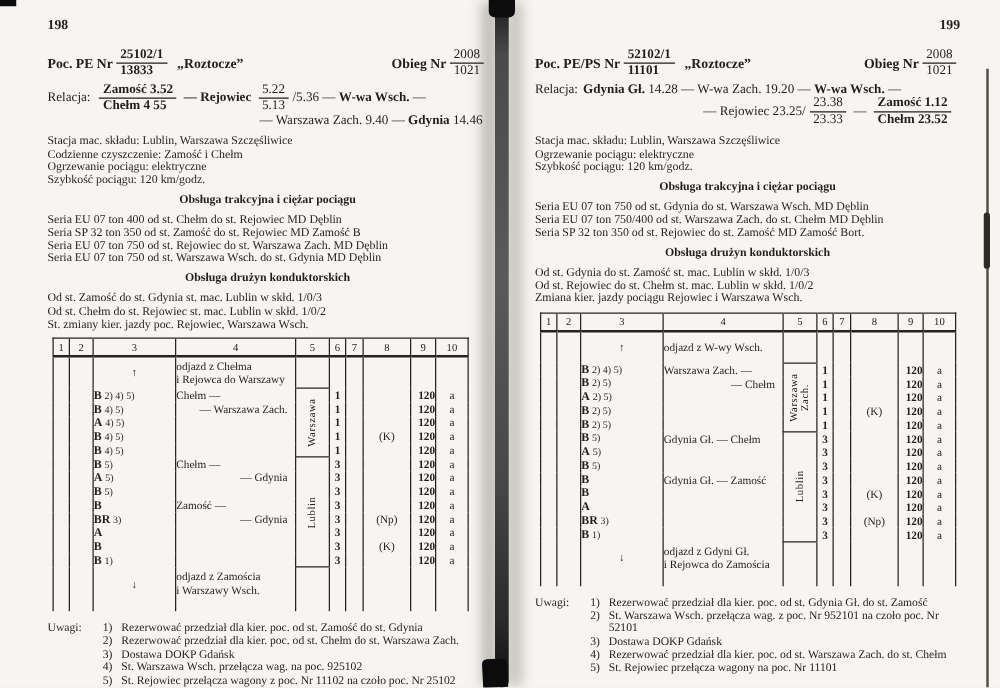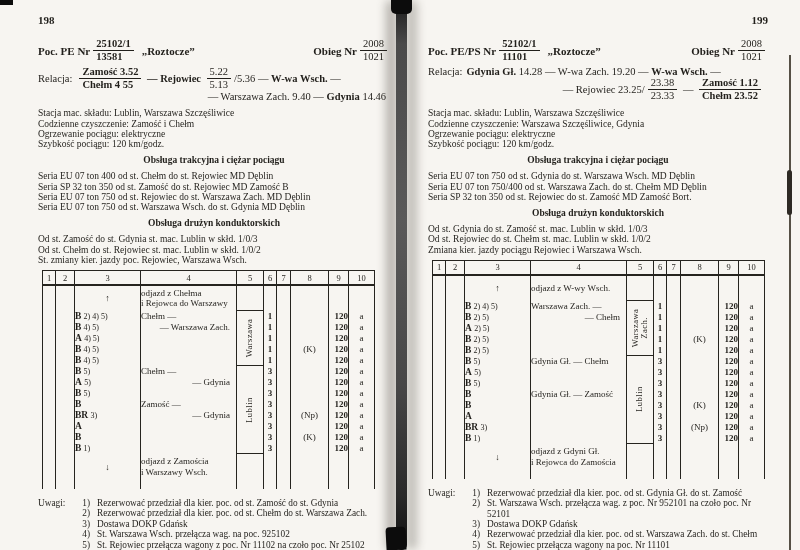--- a/index.html
+++ b/index.html
@@ -80,21 +80,21 @@
 
 <div class="canvas">
 
   <section class="page left">
     <div class="pagenum">198</div>
 
     <div class="poc-row">
       <span class="bold">Poc. PE Nr</span>
       <span class="frac bold">
         <span class="ftop">25102/1</span>
-        <span class="fbot">13581</span>
+        <span class="fbot">13833</span>
       </span>
       <span class="train-name bold">„Roztocze”</span>
       <span class="spacer"></span>
       <span class="bold">Obieg Nr</span>
       <span class="frac">
         <span class="ftop">2008</span>
         <span class="fbot">1021</span>
       </span>
     </div>
 
@@ -419,21 +419,20 @@
         </span>
         <span style="white-space: pre;"> — </span>
         <span class="frac bold">
           <span class="ftop">Zamość 1.12</span>
           <span class="fbot">Chełm 23.52</span>
         </span>
       </div>
 
     <div class="info-block">
         <div class="info-line">Stacja mac. składu: Lublin, Warszawa Szczęśliwice</div>
-        <div class="info-line">Codzienne czyszczenie: Warszawa Szczęśliwice, Gdynia</div>
         <div class="info-line">Ogrzewanie pociągu: elektryczne</div>
         <div class="info-line">Szybkość pociągu: 120 km/godz.</div>
       </div>
     <div class="section-title">Obsługa trakcyjna i ciężar pociągu</div>
     <div class="info-block">
         <div class="info-line">Seria EU 07 ton 750 od st. Gdynia do st. Warszawa Wsch. MD Dęblin</div>
         <div class="info-line">Seria EU 07 ton 750/400 od st. Warszawa Zach. do st. Chełm MD Dęblin</div>
         <div class="info-line">Seria SP 32 ton 350 od st. Rejowiec do st. Zamość MD Zamość Bort.</div>
       </div>
     <div class="section-title">Obsługa drużyn konduktorskich</div>

